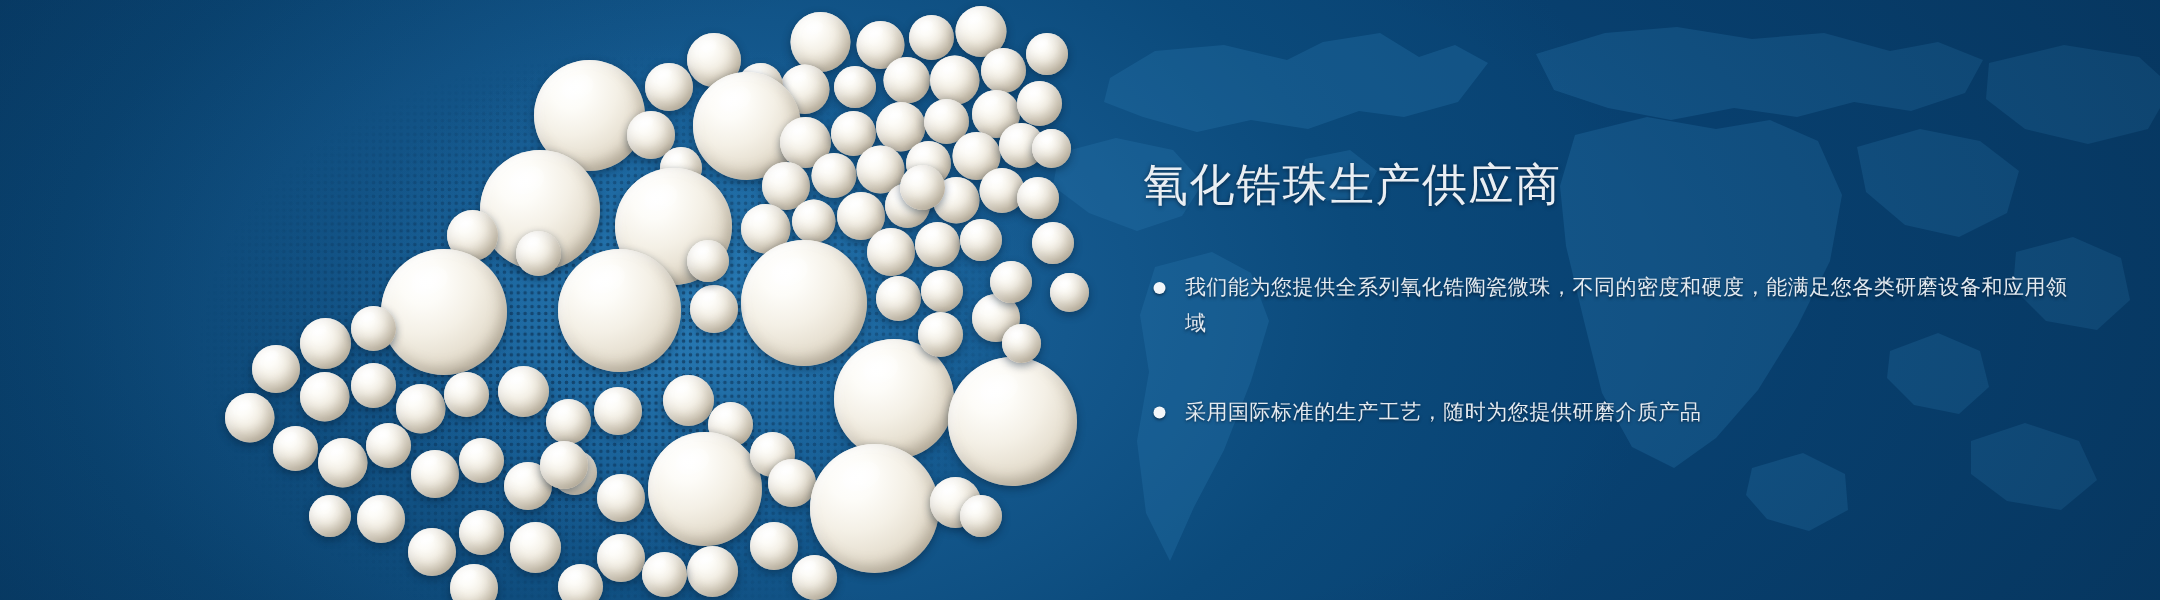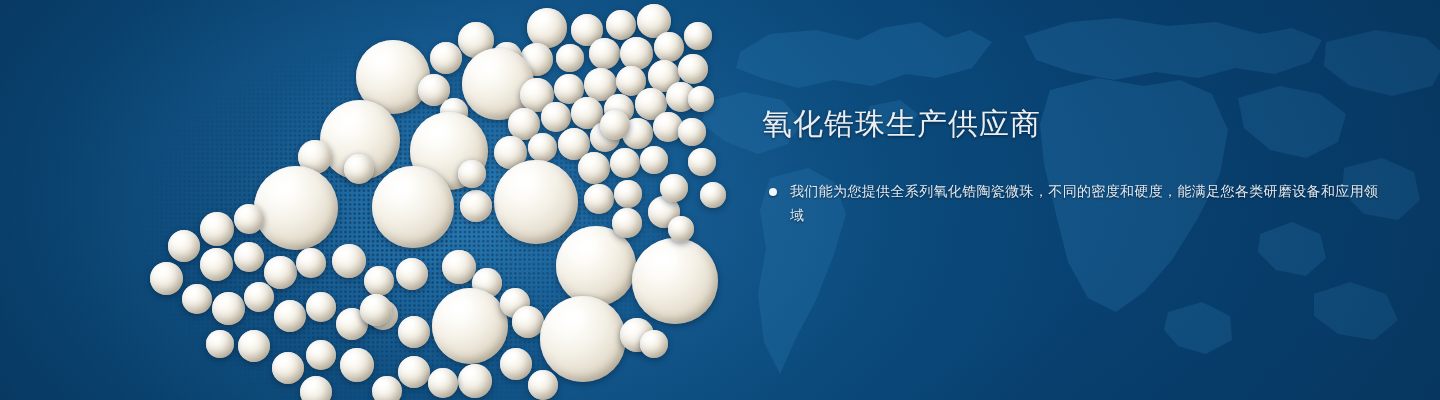--- a/index.html
+++ b/index.html
@@ -281,16 +281,20 @@
   </div>
 
   <div class="content">
     <h1 class="headline">氧化锆珠生产供应商</h1>
 
     <ul class="bullets">
       <li class="bullet">
         <span class="bullet-dot"></span>
         <span class="bullet-text">我们能为您提供全系列氧化锆陶瓷微珠，不同的密度和硬度，能满足您各类研磨设备和应用领域</span>
       </li>
+      <li class="bullet">
+        <span class="bullet-dot"></span>
+        <span class="bullet-text">采用国际标准的生产工艺，随时为您提供研磨介质产品</span>
+      </li>
     </ul>
   </div>
 
 </div>
 
 </body></html>

